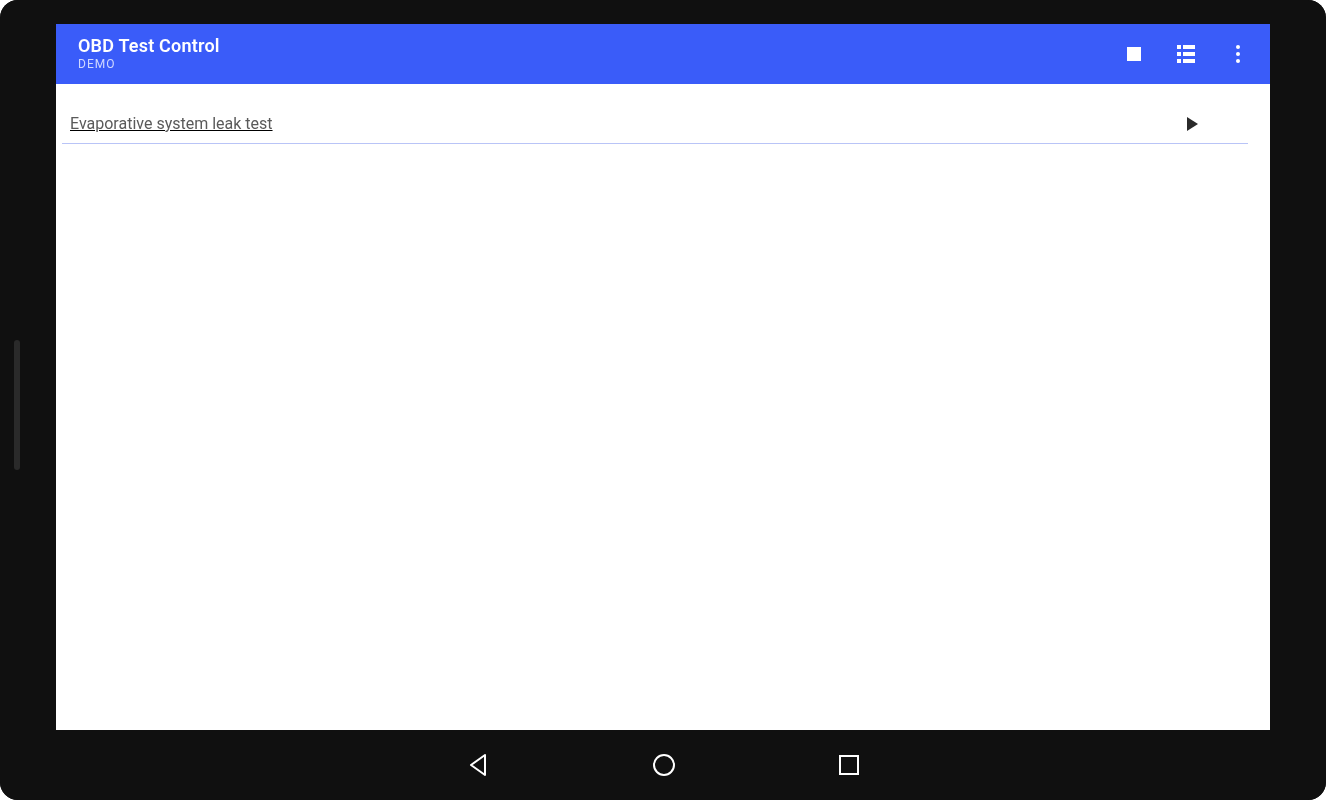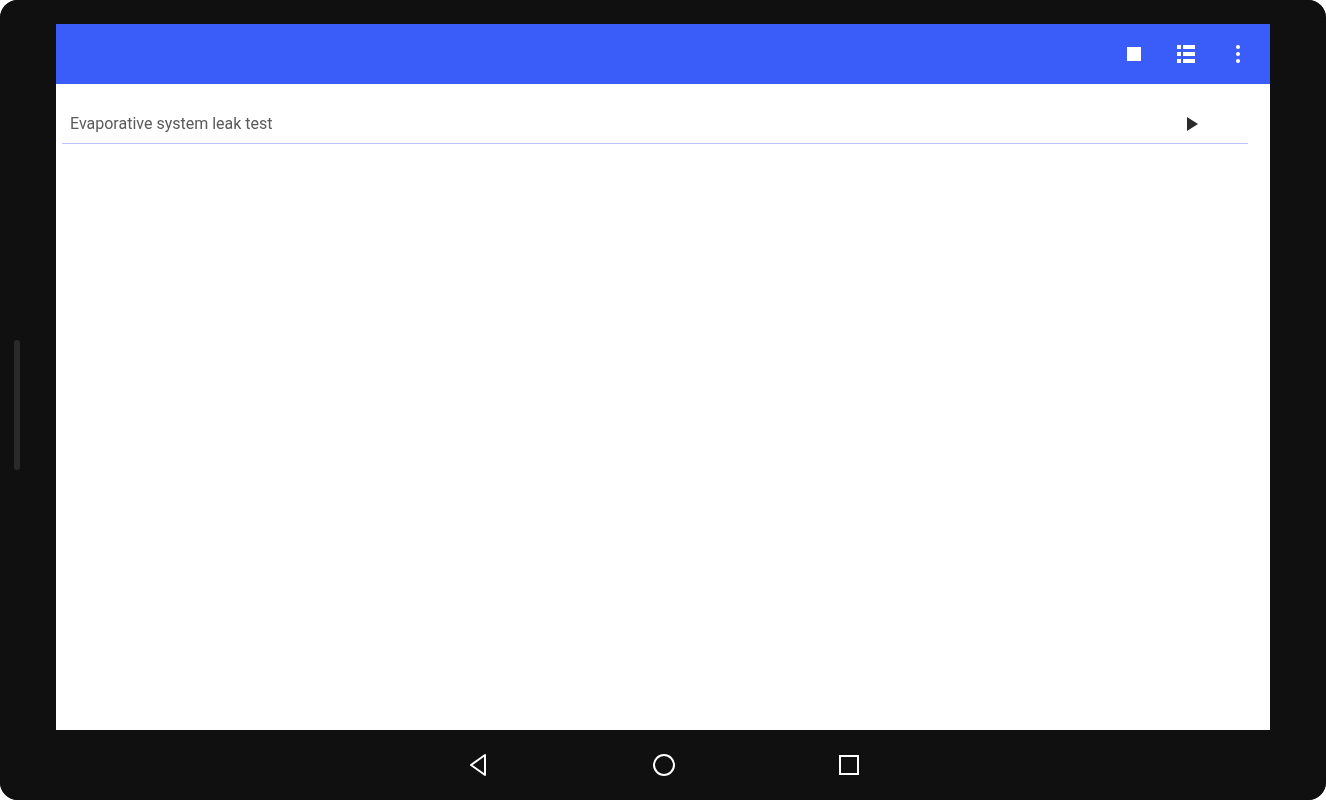--- a/index.html
+++ b/index.html
@@ -125,20 +125,21 @@
       gap: 3px;
       align-items: center;
     }
     .overflow-dots .d {
       width: 4px; height: 4px;
       border-radius: 50%;
       background: #fff;
     }
     .content {
       padding: 20px 16px 0 0;
+      text-decoration: underline;
     }
     .list-item {
       display: flex;
       align-items: center;
       justify-content: space-between;
       padding: 10px 8px 10px 8px;
       border-bottom: 1px solid #b9c4f7;
       cursor: pointer;
       margin: 0 6px;
     }
@@ -180,20 +181,24 @@
 <div class="tablet-frame">
   <div class="tablet-bezel-top"></div>
   <div class="tablet-bezel-left"></div>
   <div class="tablet-bezel-right"></div>
   <div class="tablet-bezel-bottom"></div>
   <div class="volume-rocker"></div>
 
   <div class="screen">
 
     <div class="app-bar">
+      <div class="app-bar-titles">
+        <div class="app-title">OBD Test Control</div>
+        <div class="app-subtitle">DEMO</div>
+      </div>
       <div class="app-bar-spacer"></div>
       <div class="app-bar-actions">
         <div class="icon-btn">
           <div class="stop-square"></div>
         </div>
         <div class="icon-btn">
           <div class="list-view-icon">
             <div class="row">
                 <div class="sq"></div>
                 <div class="ln"></div>

